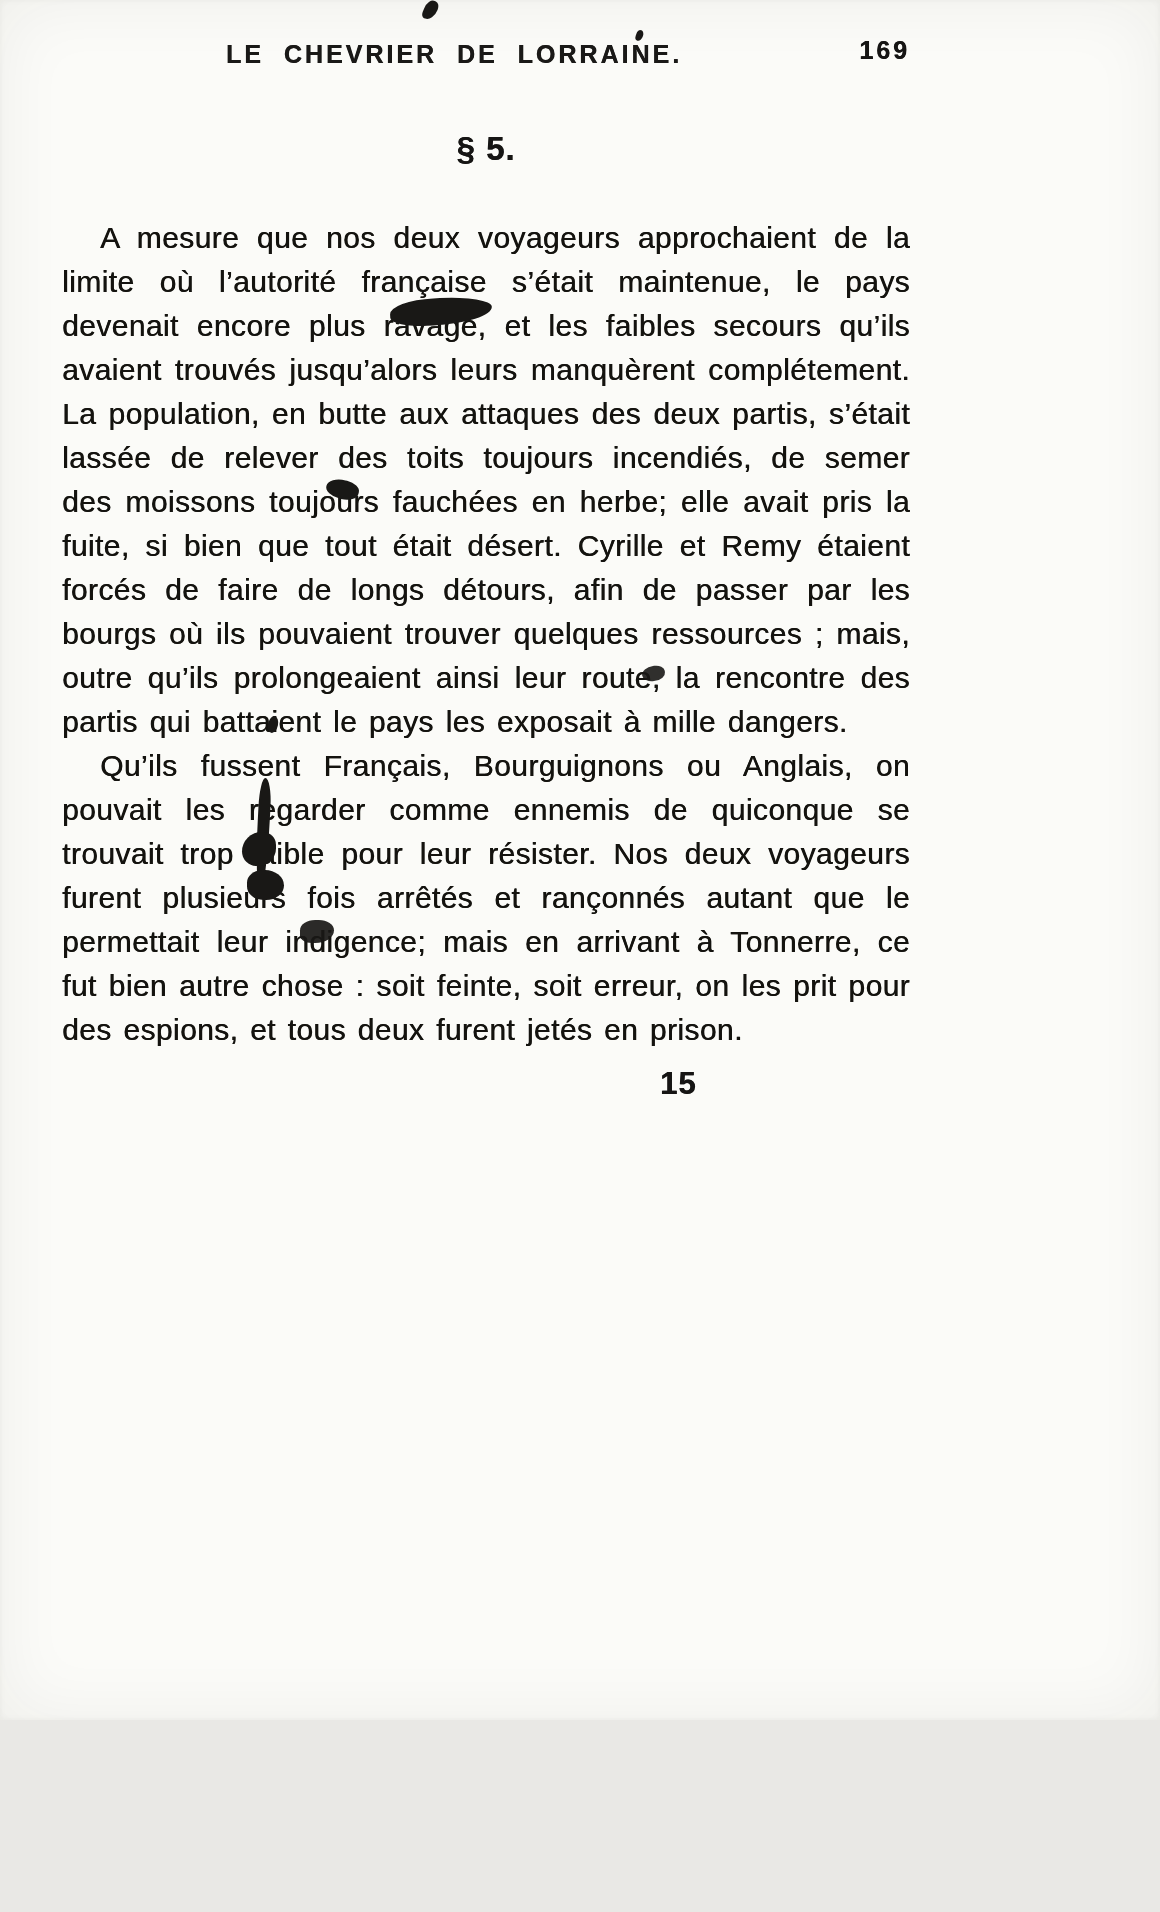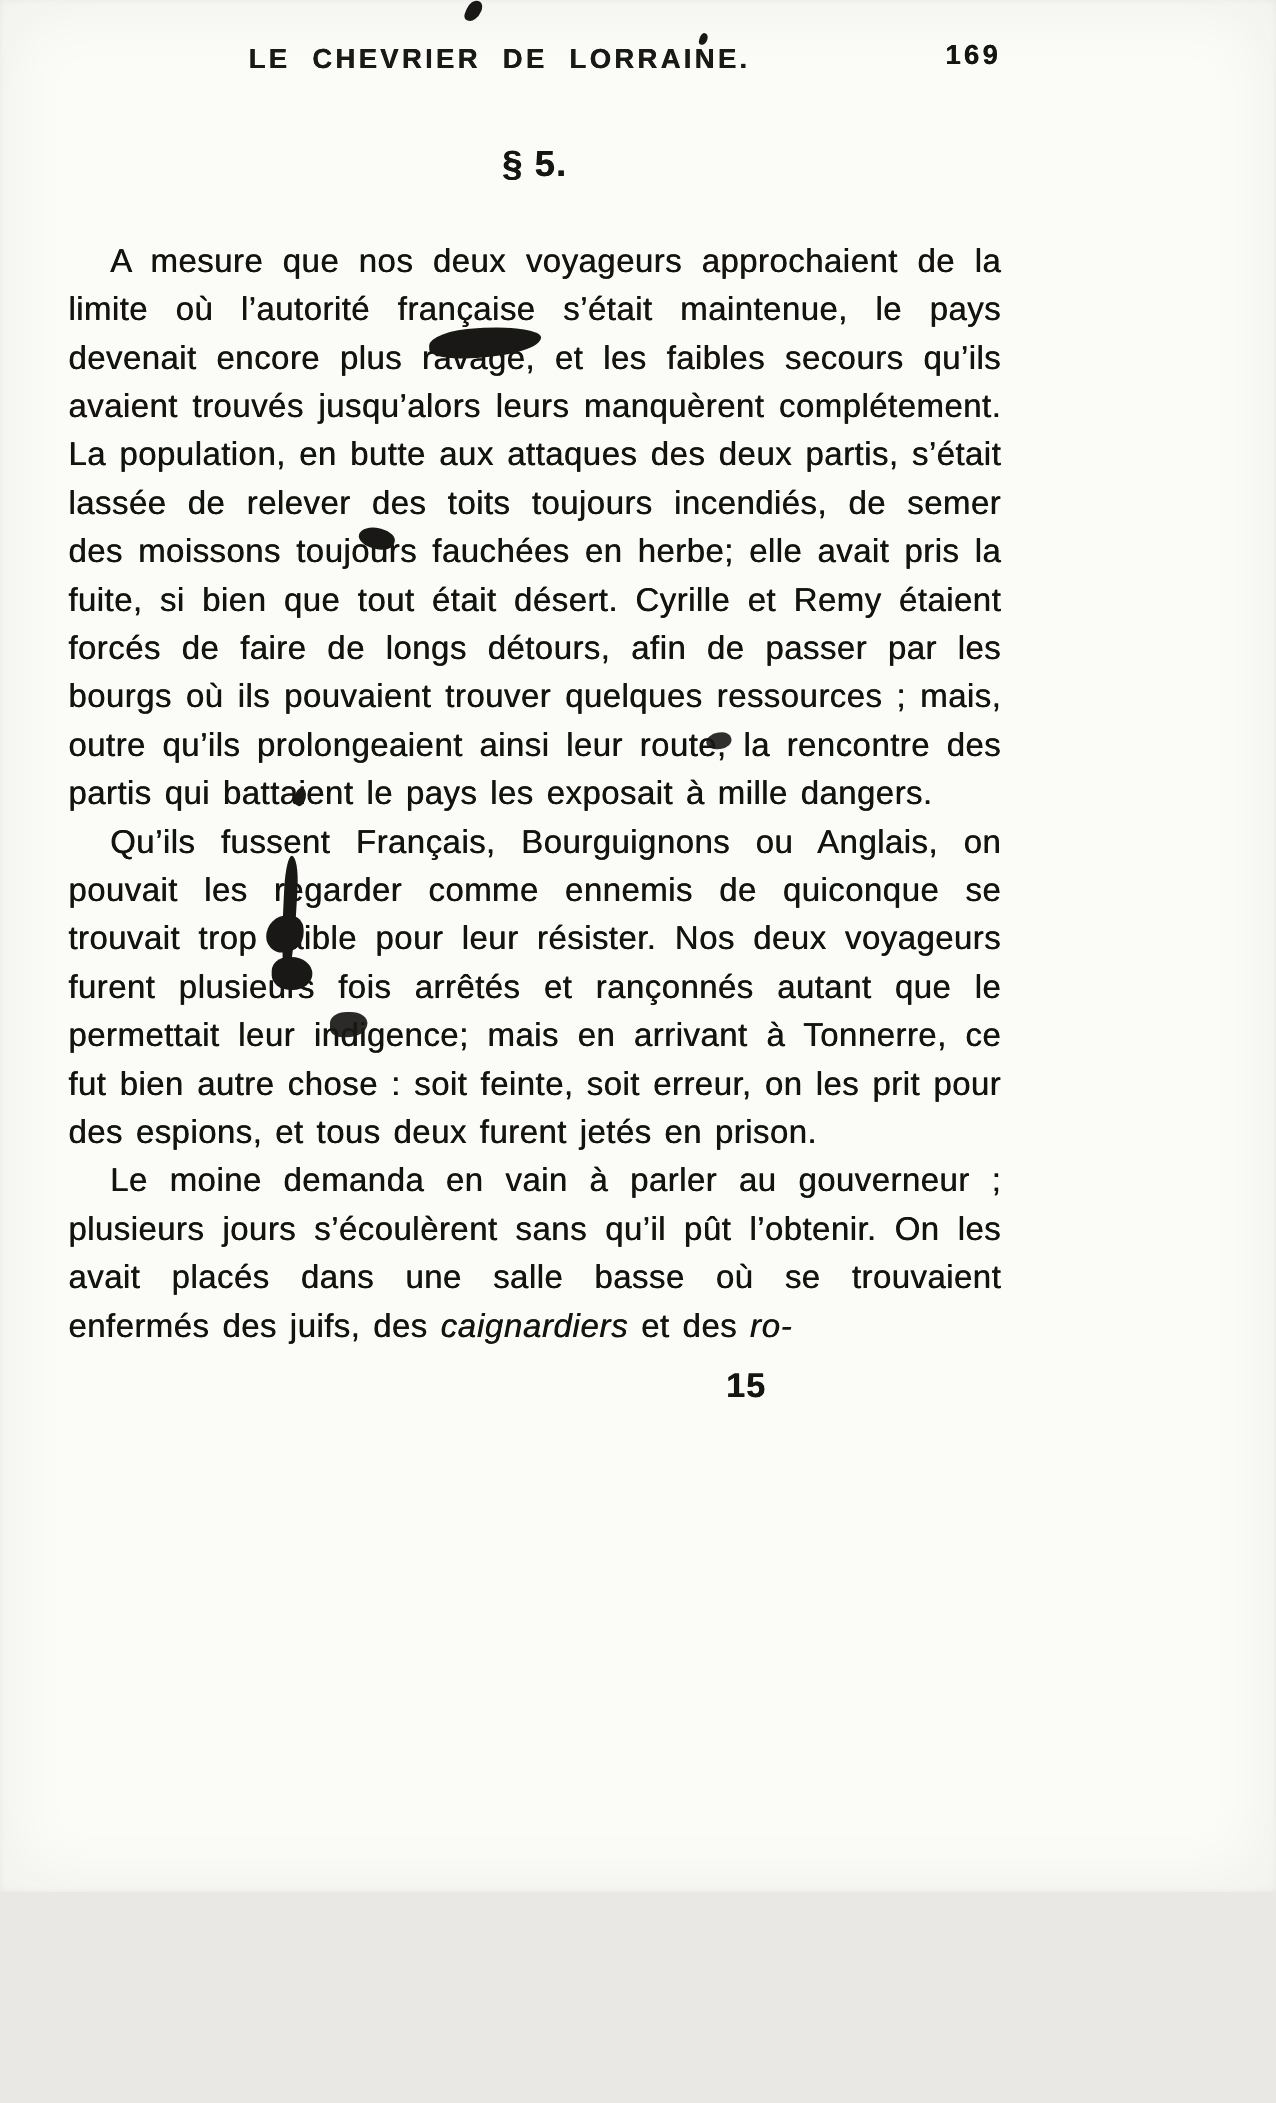--- a/index.html
+++ b/index.html
@@ -110,21 +110,20 @@
     <div class="header">
       <span class="running-title">LE CHEVRIER DE LORRAINE.</span>
       <span class="page-number">169</span>
     </div>
 
     <h2 class="section-heading">§ 5.</h2>
 
     <div class="body-text">
       <p>A mesure que nos deux voyageurs approchaient de la limite où l’autorité française s’était maintenue, le pays devenait encore plus ravagé, et les faibles secours qu’ils avaient trouvés jusqu’alors leurs manquèrent complétement. La population, en butte aux attaques des deux partis, s’était lassée de relever des toits toujours incendiés, de semer des moissons toujours fauchées en herbe; elle avait pris la fuite, si bien que tout était désert. Cyrille et Remy étaient forcés de faire de longs détours, afin de passer par les bourgs où ils pouvaient trouver quelques ressources ; mais, outre qu’ils prolongeaient ainsi leur route, la rencontre des partis qui battaient le pays les exposait à mille dangers.</p>
       <p>Qu’ils fussent Français, Bourguignons ou Anglais, on pouvait les regarder comme ennemis de quiconque se trouvait trop faible pour leur résister. Nos deux voyageurs furent plusieurs fois arrêtés et rançonnés autant que le permettait leur indigence; mais en arrivant à Tonnerre, ce fut bien autre chose : soit feinte, soit erreur, on les prit pour des espions, et tous deux furent jetés en prison.</p>
-      <p><span>Le moine demanda en vain à parler au gouverneur ; plusieurs jours s’écoulèrent sans qu’il pût l’obtenir. On les avait placés dans une salle basse où se trouvaient enfermés des juifs, des </span><i>caignardiers</i><span> et des </span><i>ro-</i></p>
     </div>
 
     <div class="signature-mark">15</div>
 
   </div>
 
   <div class="blot b1"></div>
   <div class="blot b2"></div>
   <div class="blot b3"></div>
   <div class="blot b4"></div>

